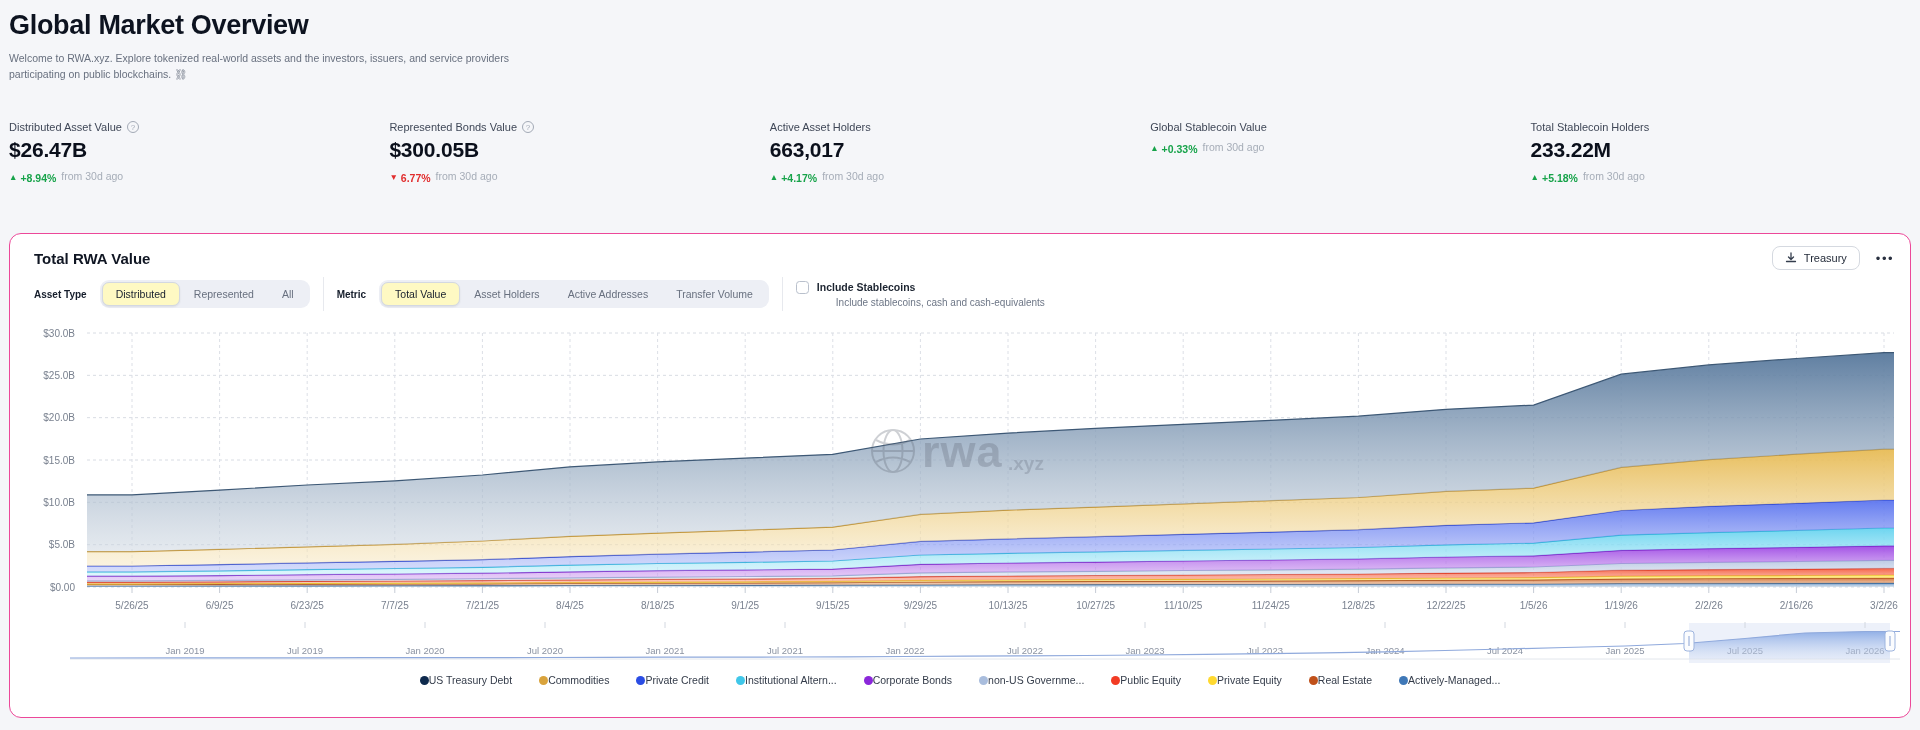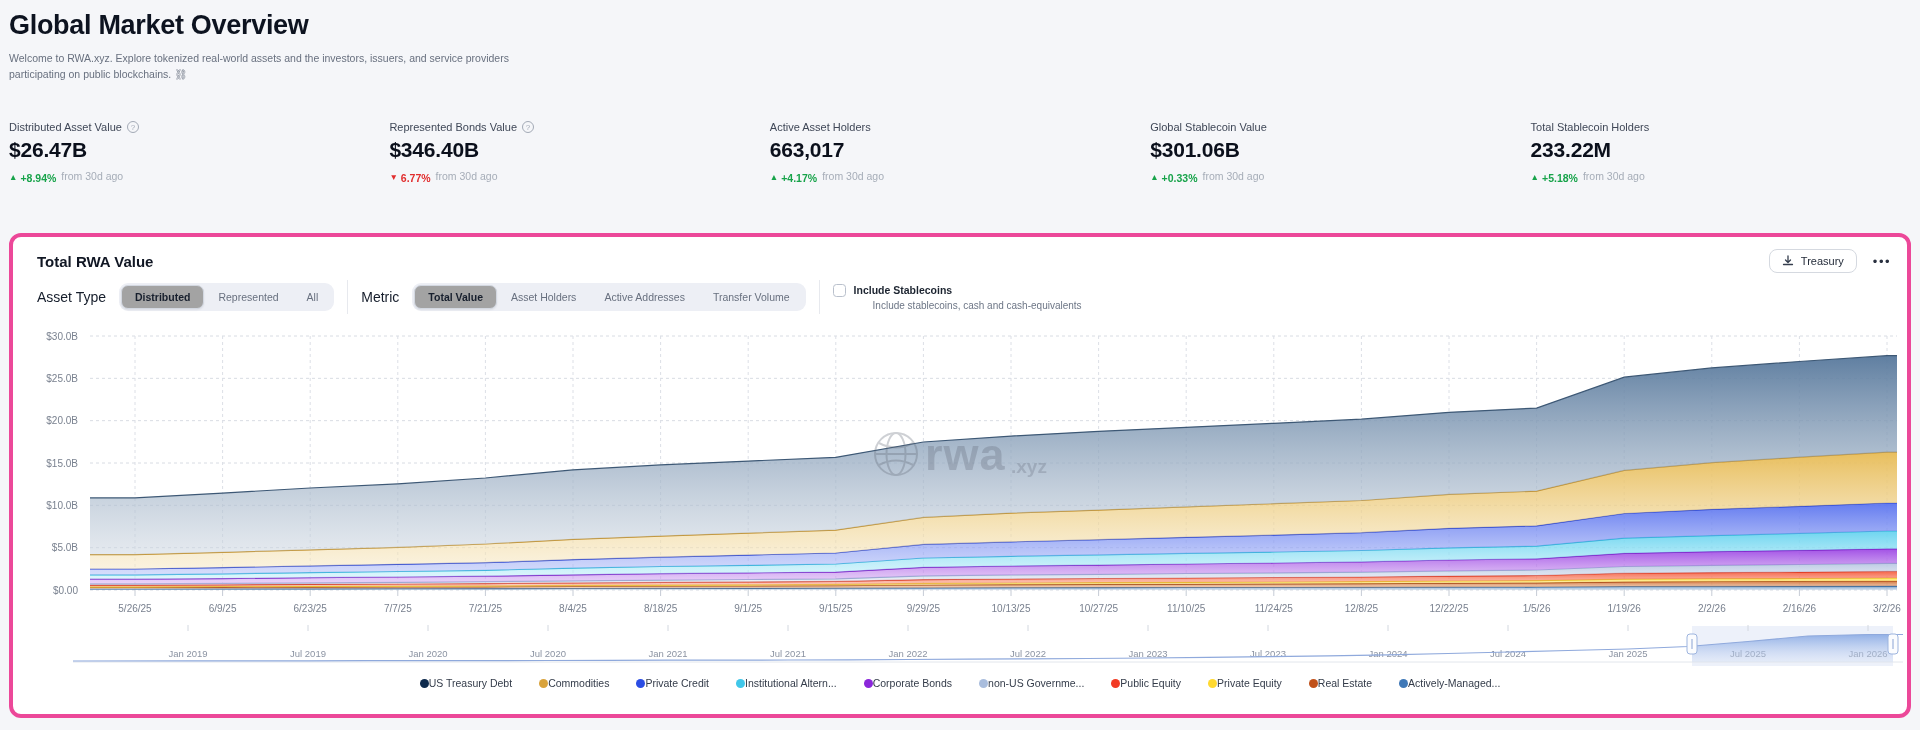--- a/index.html
+++ b/index.html
@@ -14,32 +14,32 @@
   
   .stats { position:absolute; top:121px; left:9px; right:9px; display:grid; grid-template-columns:repeat(5,1fr); }
   .stat-label { font-size:11px; color:#3f4757; display:flex; align-items:center; gap:5px; }
   .help { width:12px; height:12px; border:1px solid #a3aab6; border-radius:50%; color:#a3aab6; font-size:8px; display:inline-flex; align-items:center; justify-content:center; }
   .stat-value { margin-top:5px; font-size:21px; font-weight:600; color:#0b101c; letter-spacing:-0.2px; }
   .stat-delta { margin-top:8px; font-size:10.5px; color:#a6adb8; display:flex; gap:5px; align-items:baseline; }
   .delta-main { font-weight:600; display:flex; gap:3px; }
   .delta-main .arr { font-size:8.5px; }
 
   
-  .card { position:absolute; left:9px; right:9px; top:233px; height:485px; background:#fff; border:4px solid #ec4899; border-radius:12px; }
+  .card { position:absolute; left:9px; right:9px; top:233px; height:485px; background:#fff; border:1px solid #ec4899; border-radius:12px; }
   .card-head { position:absolute; top:12px; left:24px; right:16px; display:flex; justify-content:space-between; align-items:center; }
   .card-title { font-size:15px; font-weight:600; color:#101623; }
   .head-right { display:flex; align-items:center; gap:16px; }
   .dl-btn { display:flex; align-items:center; gap:7px; border:1px solid #d5d9e0; border-radius:8px; background:#fff; padding:5px 12px; font-size:11px; color:#1f2735; cursor:pointer; }
   .dots { font-size:13px; letter-spacing:1.5px; color:#2a3140; cursor:pointer; }
 
   .controls { position:absolute; top:43px; left:24px; display:flex; align-items:center; gap:13px; }
-  .grp-label { font-size:14px; font-weight:400; color:#151d2b; white-space:nowrap; }
+  .grp-label { font-size:10px; font-weight:700; color:#151d2b; white-space:nowrap; }
   .seg { display:flex; align-items:center; background:#edeff5; border-radius:9px; padding:2px; }
   .seg-opt { padding:5px 13px; font-size:10.5px; color:#68707f; border:1px solid transparent; border-radius:7px; white-space:nowrap; cursor:pointer; }
-  .seg-opt.sel { background:#a3a3a3; border-color:#d3d8e1; color:#171f2d; font-weight:700; box-shadow:0 1px 2px rgba(16,24,40,.08); }
+  .seg-opt.sel { background:#fef9c3; border-color:#d3d8e1; color:#171f2d; font-weight:400; box-shadow:0 1px 2px rgba(16,24,40,.08); }
   .vdiv { width:1px; height:34px; background:#e7e9ee; }
   .chk-block { display:flex; flex-direction:column; gap:3px; }
   .chk-row { display:flex; align-items:center; gap:8px; }
   .chk { width:13px; height:13px; border:1.4px solid #b9c0cc; border-radius:3.5px; background:#fff; cursor:pointer; }
   .chk-label { font-size:10.5px; font-weight:600; color:#1c2430; }
   .chk-sub { font-size:10px; color:#6d7686;margin-left:40px; }
 
   #main-chart { position:absolute; top:86px; left:0; width:1904px; height:298px; }
   .ax { font-size:10px; fill:#79818f; font-family:"Liberation Sans",sans-serif; }
   .wm-big { font-size:45px; font-weight:600; fill:#687080; opacity:.33; letter-spacing:1px; font-family:"Liberation Sans",sans-serif; }
@@ -76,21 +76,21 @@
             <span>+8.94%</span>
           </span>
         <span>from 30d ago</span>
       </div>
     </div>
     <div class="stat-card">
       <div class="stat-label">
         <span>Represented Bonds Value</span>
         <span class="help">?</span>
       </div>
-      <div class="stat-value">$346.40B</div>
+      <div class="stat-value">$300.05B</div>
       <div class="stat-delta">
         <span class="delta-main" style="color: rgb(225, 45, 45);">
             <span class="arr">▼</span>
             <span>6.77%</span>
           </span>
         <span>from 30d ago</span>
       </div>
     </div>
     <div class="stat-card">
       <div class="stat-label">
@@ -102,21 +102,20 @@
             <span class="arr">▲</span>
             <span>+4.17%</span>
           </span>
         <span>from 30d ago</span>
       </div>
     </div>
     <div class="stat-card">
       <div class="stat-label">
         <span>Global Stablecoin Value</span>
       </div>
-      <div class="stat-value">$301.06B</div>
       <div class="stat-delta">
         <span class="delta-main" style="color: rgb(23, 163, 74);">
             <span class="arr">▲</span>
             <span>+0.33%</span>
           </span>
         <span>from 30d ago</span>
       </div>
     </div>
     <div class="stat-card">
       <div class="stat-label">

